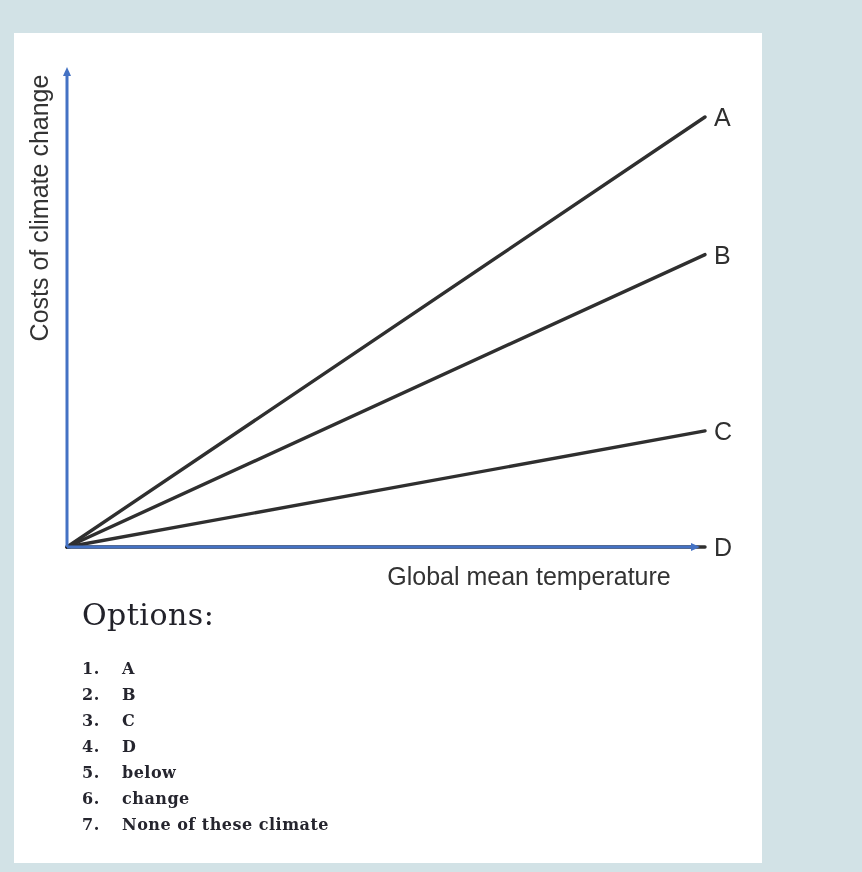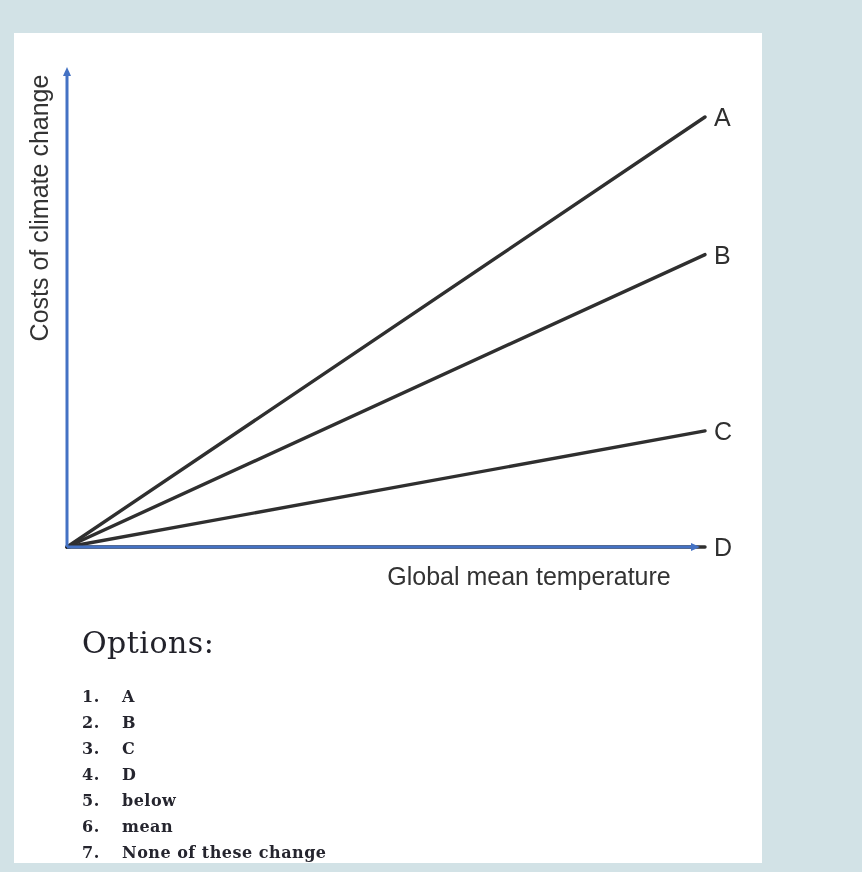--- a/index.html
+++ b/index.html
@@ -23,21 +23,21 @@
     font-family: "Liberation Sans", sans-serif;
     font-size: 25px;
     fill: #333333;
   }
   .line-label {
     font-family: "Liberation Sans", sans-serif;
     font-size: 25px;
     fill: #2f2f2f;
   }
   .options-section {
-    position: absolute; left: 68px; top: 592px;
+    position: absolute; left: 68px; top: 564px;
     width: 660px;
   }
   .options-heading {
     font-family: "DejaVu Serif", "Liberation Serif", serif;
     font-size: 30px;
     font-weight: normal;
     color: #22222a;
     letter-spacing: 0.5px;
   }
   .options-list {
@@ -113,22 +113,22 @@
         <div class="option-row">
           <span class="option-number">4.</span>
           <span class="option-label">D</span>
         </div>
         <div class="option-row">
           <span class="option-number">5.</span>
           <span class="option-label">below</span>
         </div>
         <div class="option-row">
           <span class="option-number">6.</span>
-          <span class="option-label">mean</span>
+          <span class="option-label">change</span>
         </div>
         <div class="option-row">
           <span class="option-number">7.</span>
-          <span class="option-label">None of these change</span>
+          <span class="option-label">None of these climate</span>
         </div>
       </div>
   </div>
 
 </div>
 
 </body></html>

